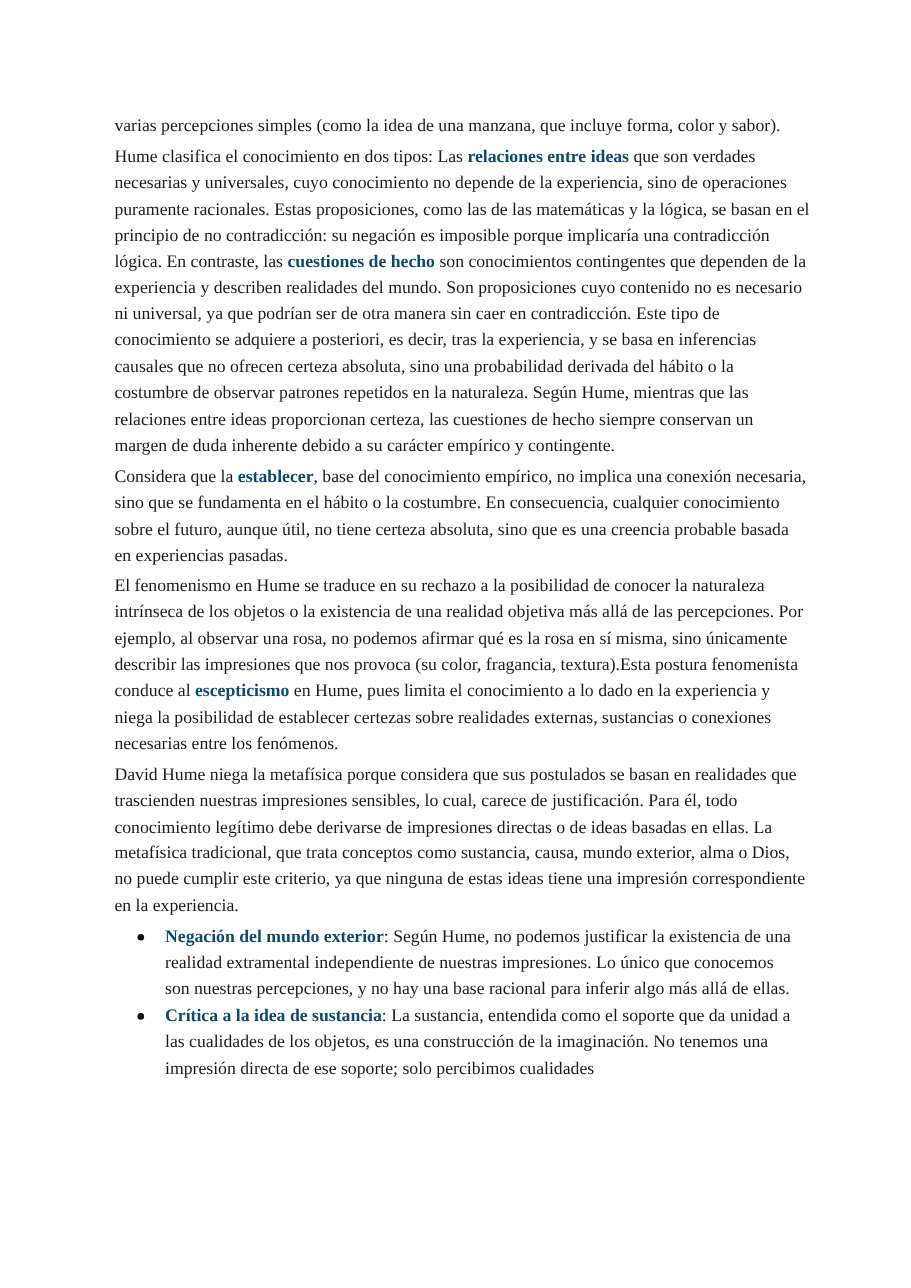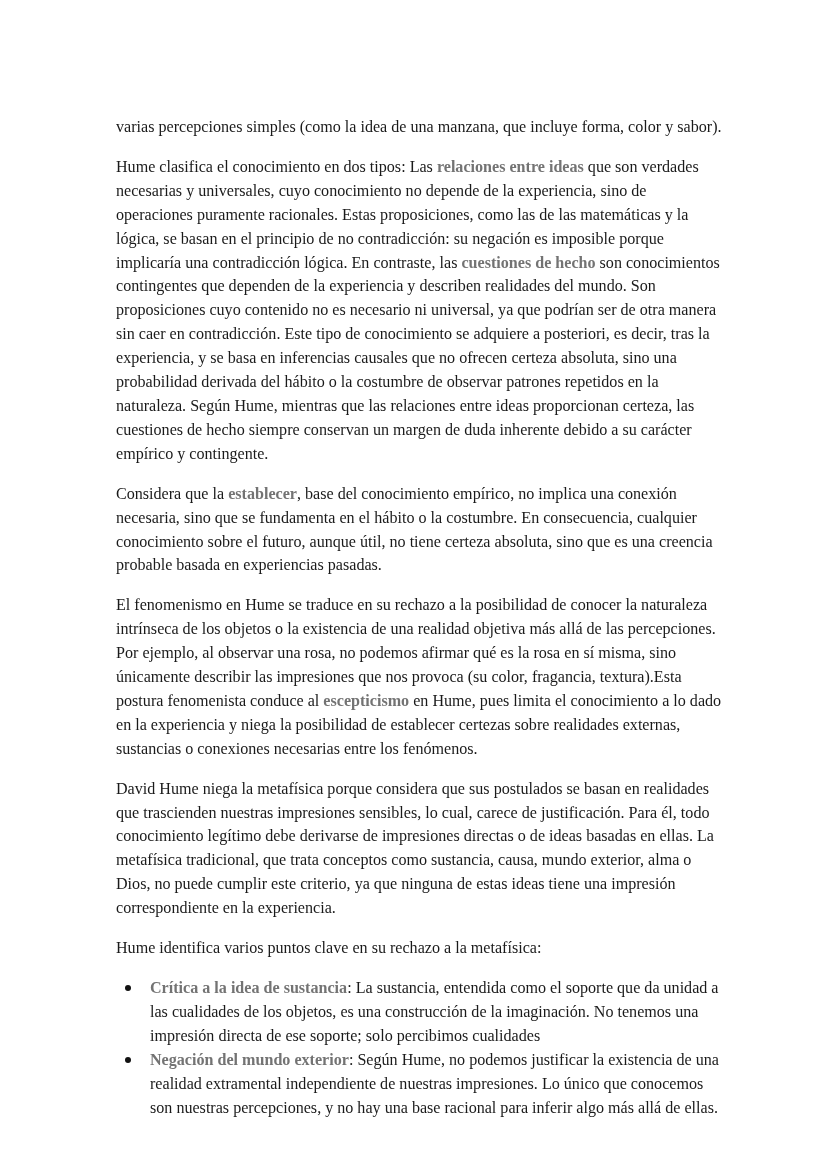--- a/index.html
+++ b/index.html
@@ -17,26 +17,26 @@
       position: absolute;
       left: 100px;
       top: 99px;
       width: 640px;
       font-family: "Liberation Serif", "DejaVu Serif", serif;
       font-size: 16.1px;
       line-height: 23.9px;
       color: #1a1a1a;
     }
     p {
-      margin: 16px;
+      margin: 4px;
       padding: 0;
     }
     b {
       font-weight: bold;
-      color: #737373;
+      color: #0c4a6e;
     }
     ul.bullets {
       margin: 0;
       padding: 0;
       list-style: none;
     }
     ul.bullets li {
       position: relative;
       padding-left: 50px;
       width: 575px;
@@ -69,28 +69,25 @@
   </p>
 
   <p>
     <span>El fenomenismo en Hume se traduce en su rechazo a la posibilidad de conocer la naturaleza intrínseca de los objetos o la existencia de una realidad objetiva más allá de las percepciones. Por ejemplo, al observar una rosa, no podemos afirmar qué es la rosa en sí misma, sino únicamente describir las impresiones que nos provoca (su color, fragancia, textura).Esta postura fenomenista conduce al </span><b>escepticismo</b><span> en Hume, pues limita el conocimiento a lo dado en la experiencia y niega la posibilidad de establecer certezas sobre realidades externas, sustancias o conexiones necesarias entre los fenómenos.</span>
   </p>
 
   <p>
     <span>David Hume niega la metafísica porque considera que sus postulados se basan en realidades que trascienden nuestras impresiones sensibles, lo cual, carece de justificación. Para él, todo conocimiento legítimo debe derivarse de impresiones directas o de ideas basadas en ellas. La metafísica tradicional, que trata conceptos como sustancia, causa, mundo exterior, alma o Dios, no puede cumplir este criterio, ya que ninguna de estas ideas tiene una impresión correspondiente en la experiencia.</span>
   </p>
 
-  <p>
-    <span>Hume identifica varios puntos clave en su rechazo a la metafísica:</span>
-  </p>
 
   <ul class="bullets">
     <li>
       <span class="dot"></span>
-      <b>Crítica a la idea de sustancia</b><span>: La sustancia, entendida como el soporte que da unidad a las cualidades de los objetos, es una construcción de la imaginación. No tenemos una impresión directa de ese soporte; solo percibimos cualidades</span>
+      <b>Negación del mundo exterior</b><span>: Según Hume, no podemos justificar la existencia de una realidad extramental independiente de nuestras impresiones. Lo único que conocemos son nuestras percepciones, y no hay una base racional para inferir algo más allá de ellas.</span>
     </li>
     <li>
       <span class="dot"></span>
-      <b>Negación del mundo exterior</b><span>: Según Hume, no podemos justificar la existencia de una realidad extramental independiente de nuestras impresiones. Lo único que conocemos son nuestras percepciones, y no hay una base racional para inferir algo más allá de ellas.</span>
+      <b>Crítica a la idea de sustancia</b><span>: La sustancia, entendida como el soporte que da unidad a las cualidades de los objetos, es una construcción de la imaginación. No tenemos una impresión directa de ese soporte; solo percibimos cualidades</span>
     </li>
   </ul>
 
 </div>
 
 </body></html>

